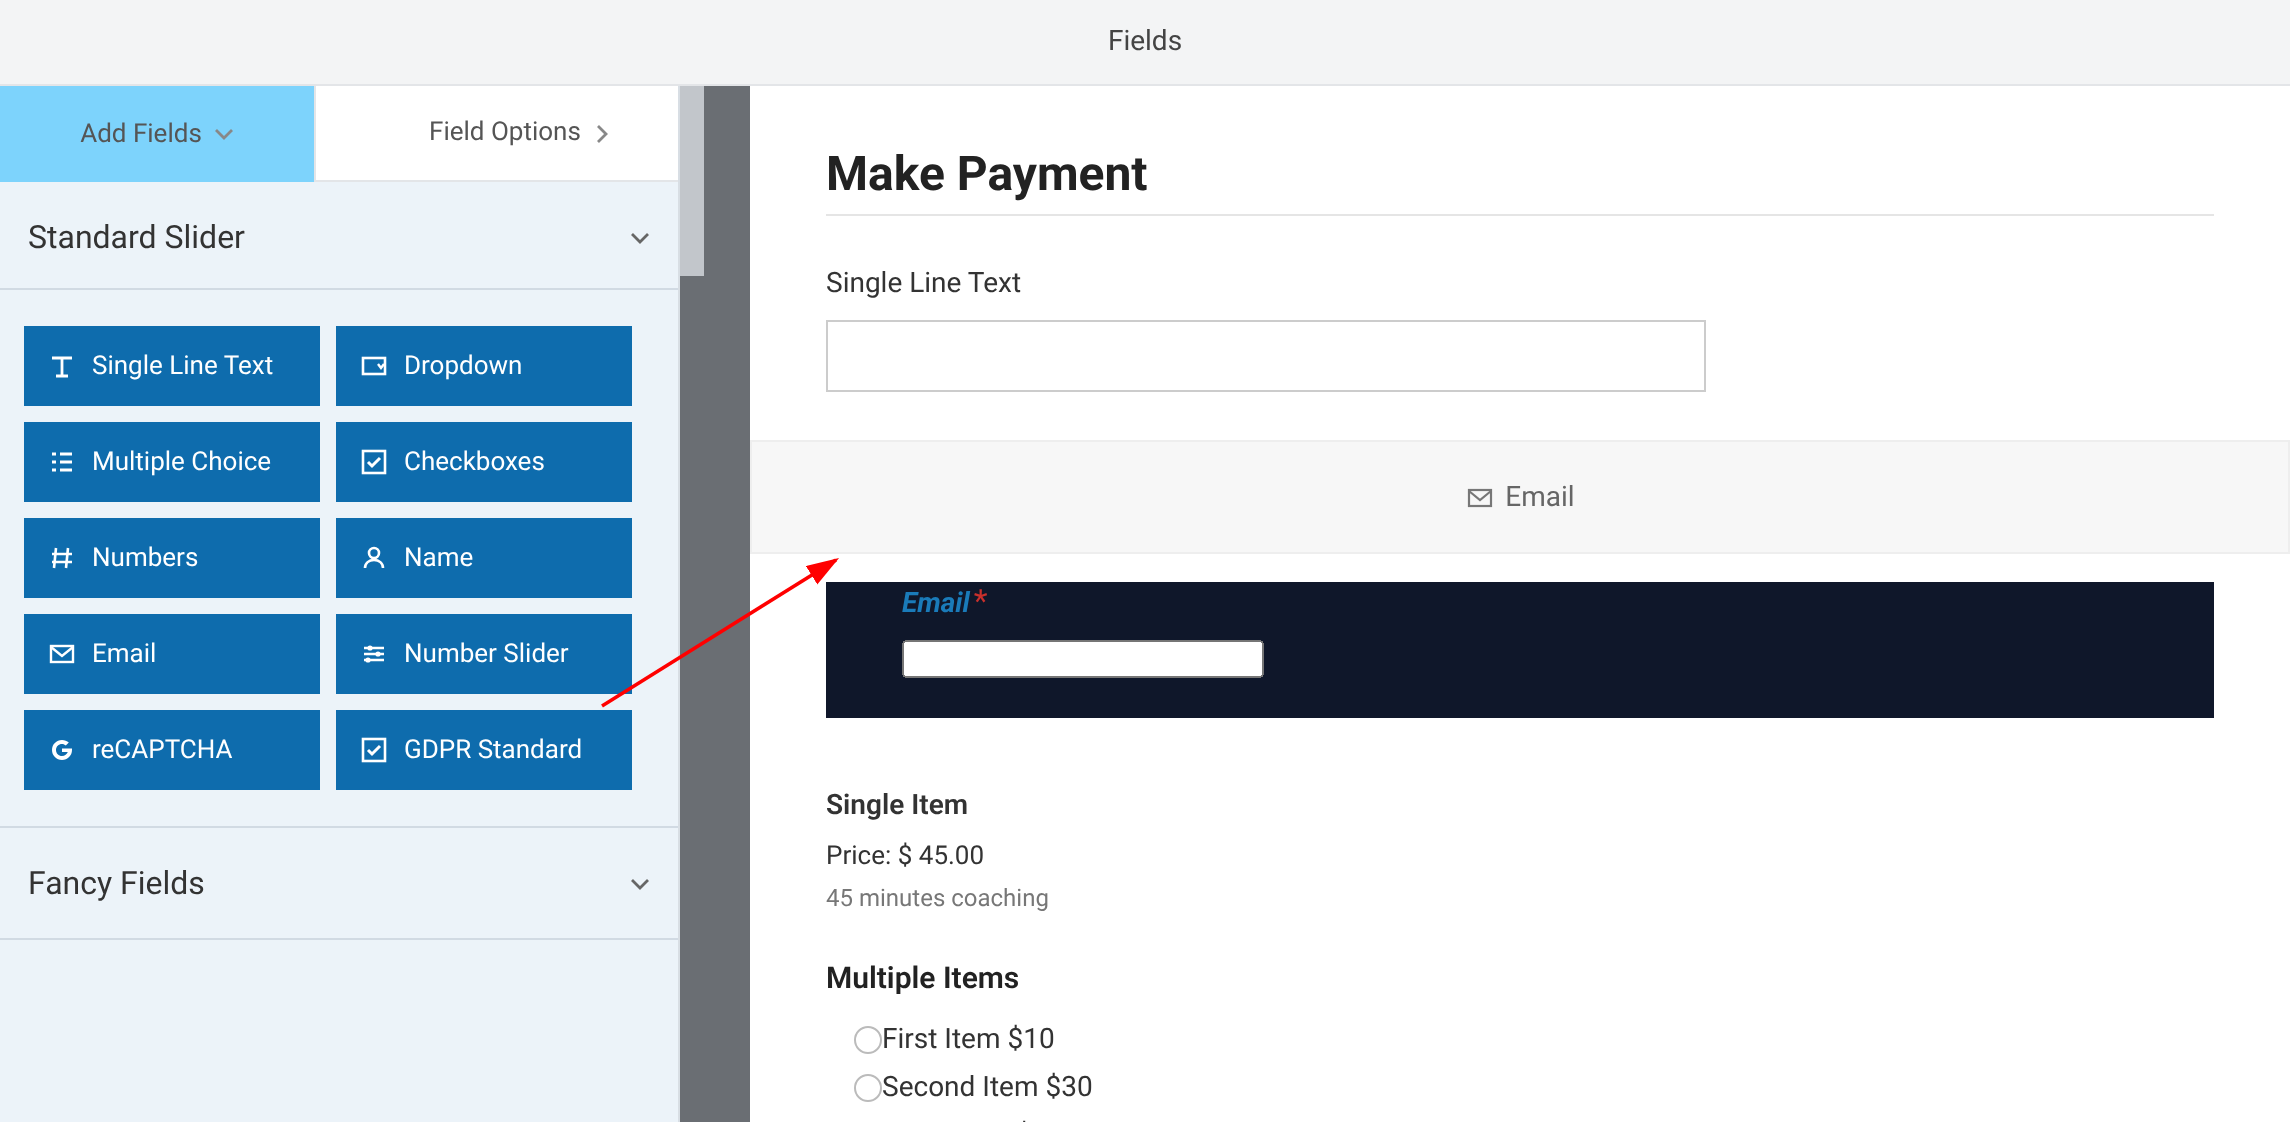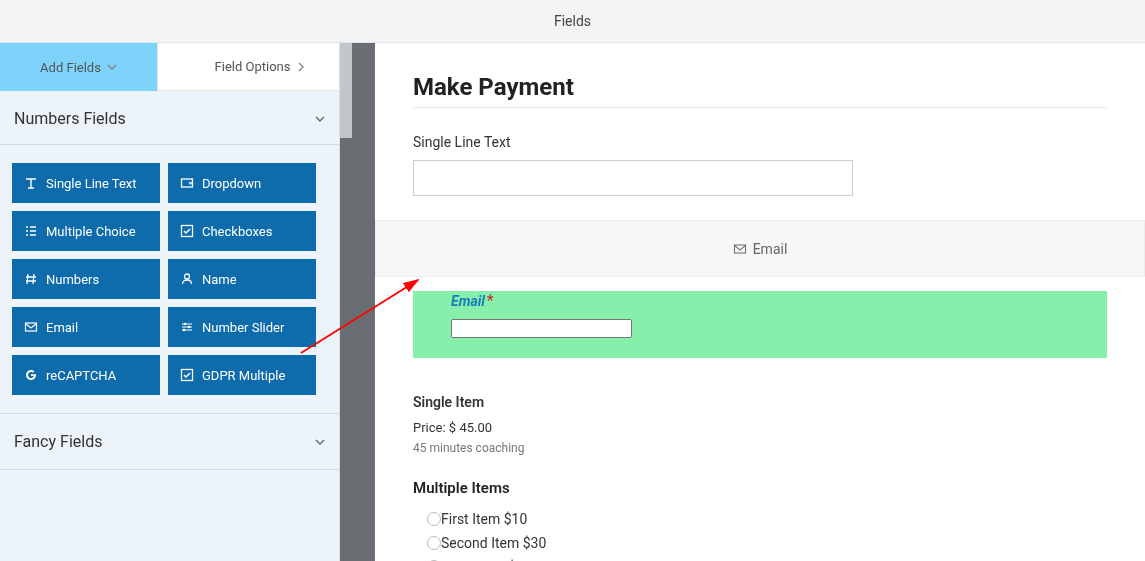--- a/index.html
+++ b/index.html
@@ -19,21 +19,21 @@
   .divider-col { width: 35px; background: #6a6e73; position: relative; }
   .divider-col::before { content:''; position:absolute; top:0; left:0; width:12px; height:95px; background:#c2c6cb; }
   .preview { flex: 1; background: #fff; padding: 30px 38px; overflow-y: auto; position: relative; }
   .preview h2 { font-size: 24px; font-weight: 700; color: #222; margin-bottom: 6px; }
   .preview hr { border: none; border-top: 1px solid #e5e5e5; margin-bottom: 26px; }
   .form-group { margin-bottom: 24px; }
   .form-group label { display: block; font-size: 14px; color: #333; margin-bottom: 10px; }
   .form-group input[type=text], .form-group input[type=email] { width: 440px; height: 36px; border: 1px solid #ccc; padding: 4px 8px; font-size: 14px; background:#fff; }
   .email-block { background: #f7f7f7; border: 1px solid #eee; margin: 0 -38px 14px -38px; padding: 0; position: relative; }
   .email-block-header { height: 55px; display: flex; align-items: center; justify-content: center; color: #666; font-size: 14px; gap: 6px; }
-  .email-field-group { padding: 0 38px 20px 38px; background: #86efac; }
+  .email-field-group { padding: 0 38px 20px 38px; background: #0f172a; }
   .email-field-group label { font-style: italic; font-weight: 700; color: #1a7bb9; font-size: 14px; display: inline-block; }
   .email-field-group .req { color: #c9302c; font-style: normal; font-weight: normal; margin-left:2px; }
   .single-item .price-line { font-size: 13px; color: #333; margin-top: 6px; }
   .single-item .desc-line { font-size: 12px; color: #777; margin-top: 6px; }
   .multi-items label.group-label { font-weight: 600; color: #222; display:block; margin-bottom:14px; font-size: 15px; }
   .multi-items .opt { display: flex; align-items: center; font-size: 14px; color: #333; margin-bottom: 8px; padding-left: 14px; }
   .multi-items .radio { width: 14px; height: 14px; border: 1px solid #bbb; border-radius: 50%; display: inline-block; }
   .chev { width: 10px; height: 10px; display:inline-block; }
   svg { display: block; }
   .arrow-svg { position: absolute; pointer-events: none; z-index: 50; }
@@ -56,21 +56,21 @@
       </div>
       <div class="tab inactive">
         <span>Field Options</span>
         <svg class="chev" viewBox="0 0 10 10">
             <path d="M3 1 L7 5 L3 9" stroke="#888" stroke-width="1.4" fill="none"></path>
           </svg>
       </div>
     </div>
 
     <div class="section-header">
-      <span>Numbers Fields</span>
+      <span>Standard Slider</span>
       <svg class="chev" viewBox="0 0 10 10">
           <path d="M1 3 L5 7 L9 3" stroke="#666" stroke-width="1.4" fill="none"></path>
         </svg>
     </div>
     <div class="section-body">
       <button class="field-btn">
         <svg width="14" height="14" viewBox="0 0 14 14">
             <path d="M2 3h10M7 3v9M4 12h6" stroke="#fff" stroke-width="1.4" fill="none"></path>
           </svg>
         <span>Single Line Text</span>
@@ -128,21 +128,21 @@
         <svg width="14" height="14" viewBox="0 0 14 14">
             <path d="M12 7c0 2.8-2.2 5-5 5S2 9.8 2 7s2.2-5 5-5c1.3 0 2.5.5 3.4 1.3L8.9 4.8C8.4 4.3 7.7 4 7 4 5.3 4 4 5.3 4 7s1.3 3 3 3c1.4 0 2.5-.9 2.9-2H7V6.2h5z" fill="#fff"></path>
           </svg>
         <span>reCAPTCHA</span>
       </button>
       <button class="field-btn">
         <svg width="14" height="14" viewBox="0 0 14 14">
             <rect x="1.5" y="1.5" width="11" height="11" stroke="#fff" stroke-width="1.3" fill="none"></rect>
             <path d="M4 7l2 2 4-4" stroke="#fff" stroke-width="1.5" fill="none"></path>
           </svg>
-        <span>GDPR Multiple</span>
+        <span>GDPR Standard</span>
       </button>
     </div>
 
     <div class="fancy-header">
       <span>Fancy Fields</span>
       <svg class="chev" viewBox="0 0 10 10">
           <path d="M1 3 L5 7 L9 3" stroke="#666" stroke-width="1.4" fill="none"></path>
         </svg>
     </div>
   </div>

